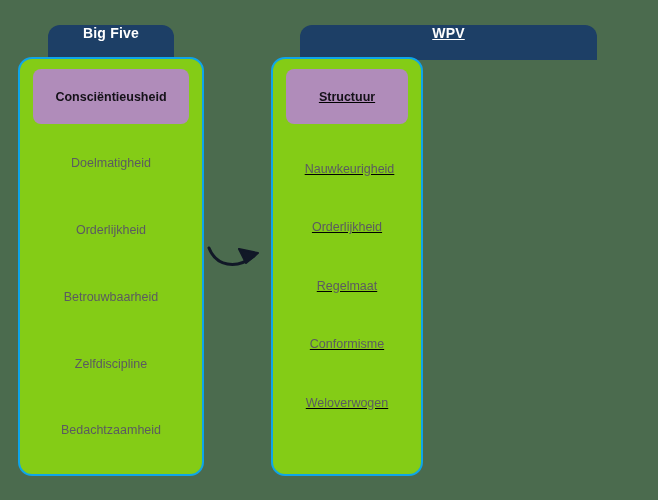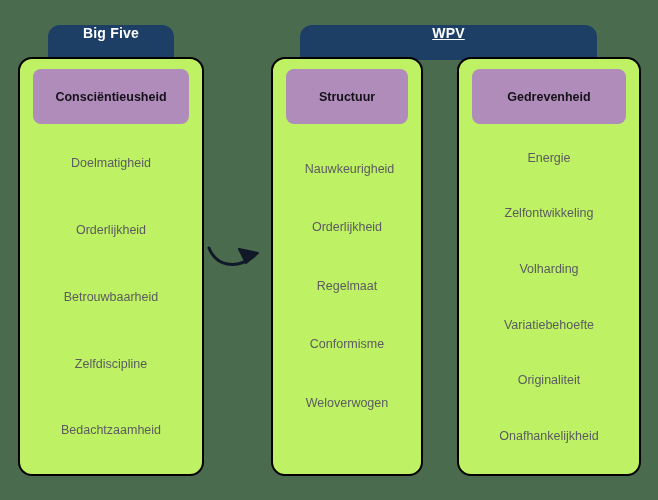--- a/index.html
+++ b/index.html
@@ -45,31 +45,31 @@
     width: 297px;
     height: 35px;
     text-decoration: underline;
   }
 
   
   .card {
     position: absolute;
     top: 57px;
     height: 419px;
-    background: #bef264;
-    border: 2px solid #000000;
+    background: #84cc16;
+    border: 2px solid #0ea5e9;
     border-radius: 14px;
     box-sizing: border-box;
     display: flex;
     flex-direction: column;
     align-items: center;
     z-index: 2;
   }
   .card-1 { left: 18px;  width: 186px; }
-  .card-2 { left: 271px; width: 152px; }
+  .card-2 { left: 271px; width: 152px; text-decoration: underline; }
   .card-3 { left: 457px; width: 184px; }
 
   
   .trait-header {
     margin-top: 10px;
     width: calc(100% - 26px);
     height: 55px;
     background: #b08cba;
     border-radius: 8px;
     display: flex;
@@ -150,32 +150,19 @@
     </div>
     <div class="facet-list count-5">
       <div class="facet">Nauwkeurigheid</div>
       <div class="facet">Orderlijkheid</div>
       <div class="facet">Regelmaat</div>
       <div class="facet">Conformisme</div>
       <div class="facet">Weloverwogen</div>
     </div>
   </div>
 
-  <div class="card card-3">
-    <div class="trait-header">
-      <span>Gedrevenheid</span>
-    </div>
-    <div class="facet-list count-6">
-      <div class="facet">Energie</div>
-      <div class="facet">Zelfontwikkeling</div>
-      <div class="facet">Volharding</div>
-      <div class="facet">Variatiebehoefte</div>
-      <div class="facet">Originaliteit</div>
-      <div class="facet">Onafhankelijkheid</div>
-    </div>
-  </div>
 
   <svg class="arrow" viewBox="0 0 70 48">
     <path d="M3 12 C 10 30, 30 34, 48 20" fill="none" stroke="#111827" stroke-width="3" stroke-linecap="round"></path>
     <path d="M33 13 L 52 17 L 40 27 Z" fill="#111827" stroke="#111827" stroke-width="2" stroke-linejoin="round"></path>
   </svg>
 
 </div>
 
 </body></html>

